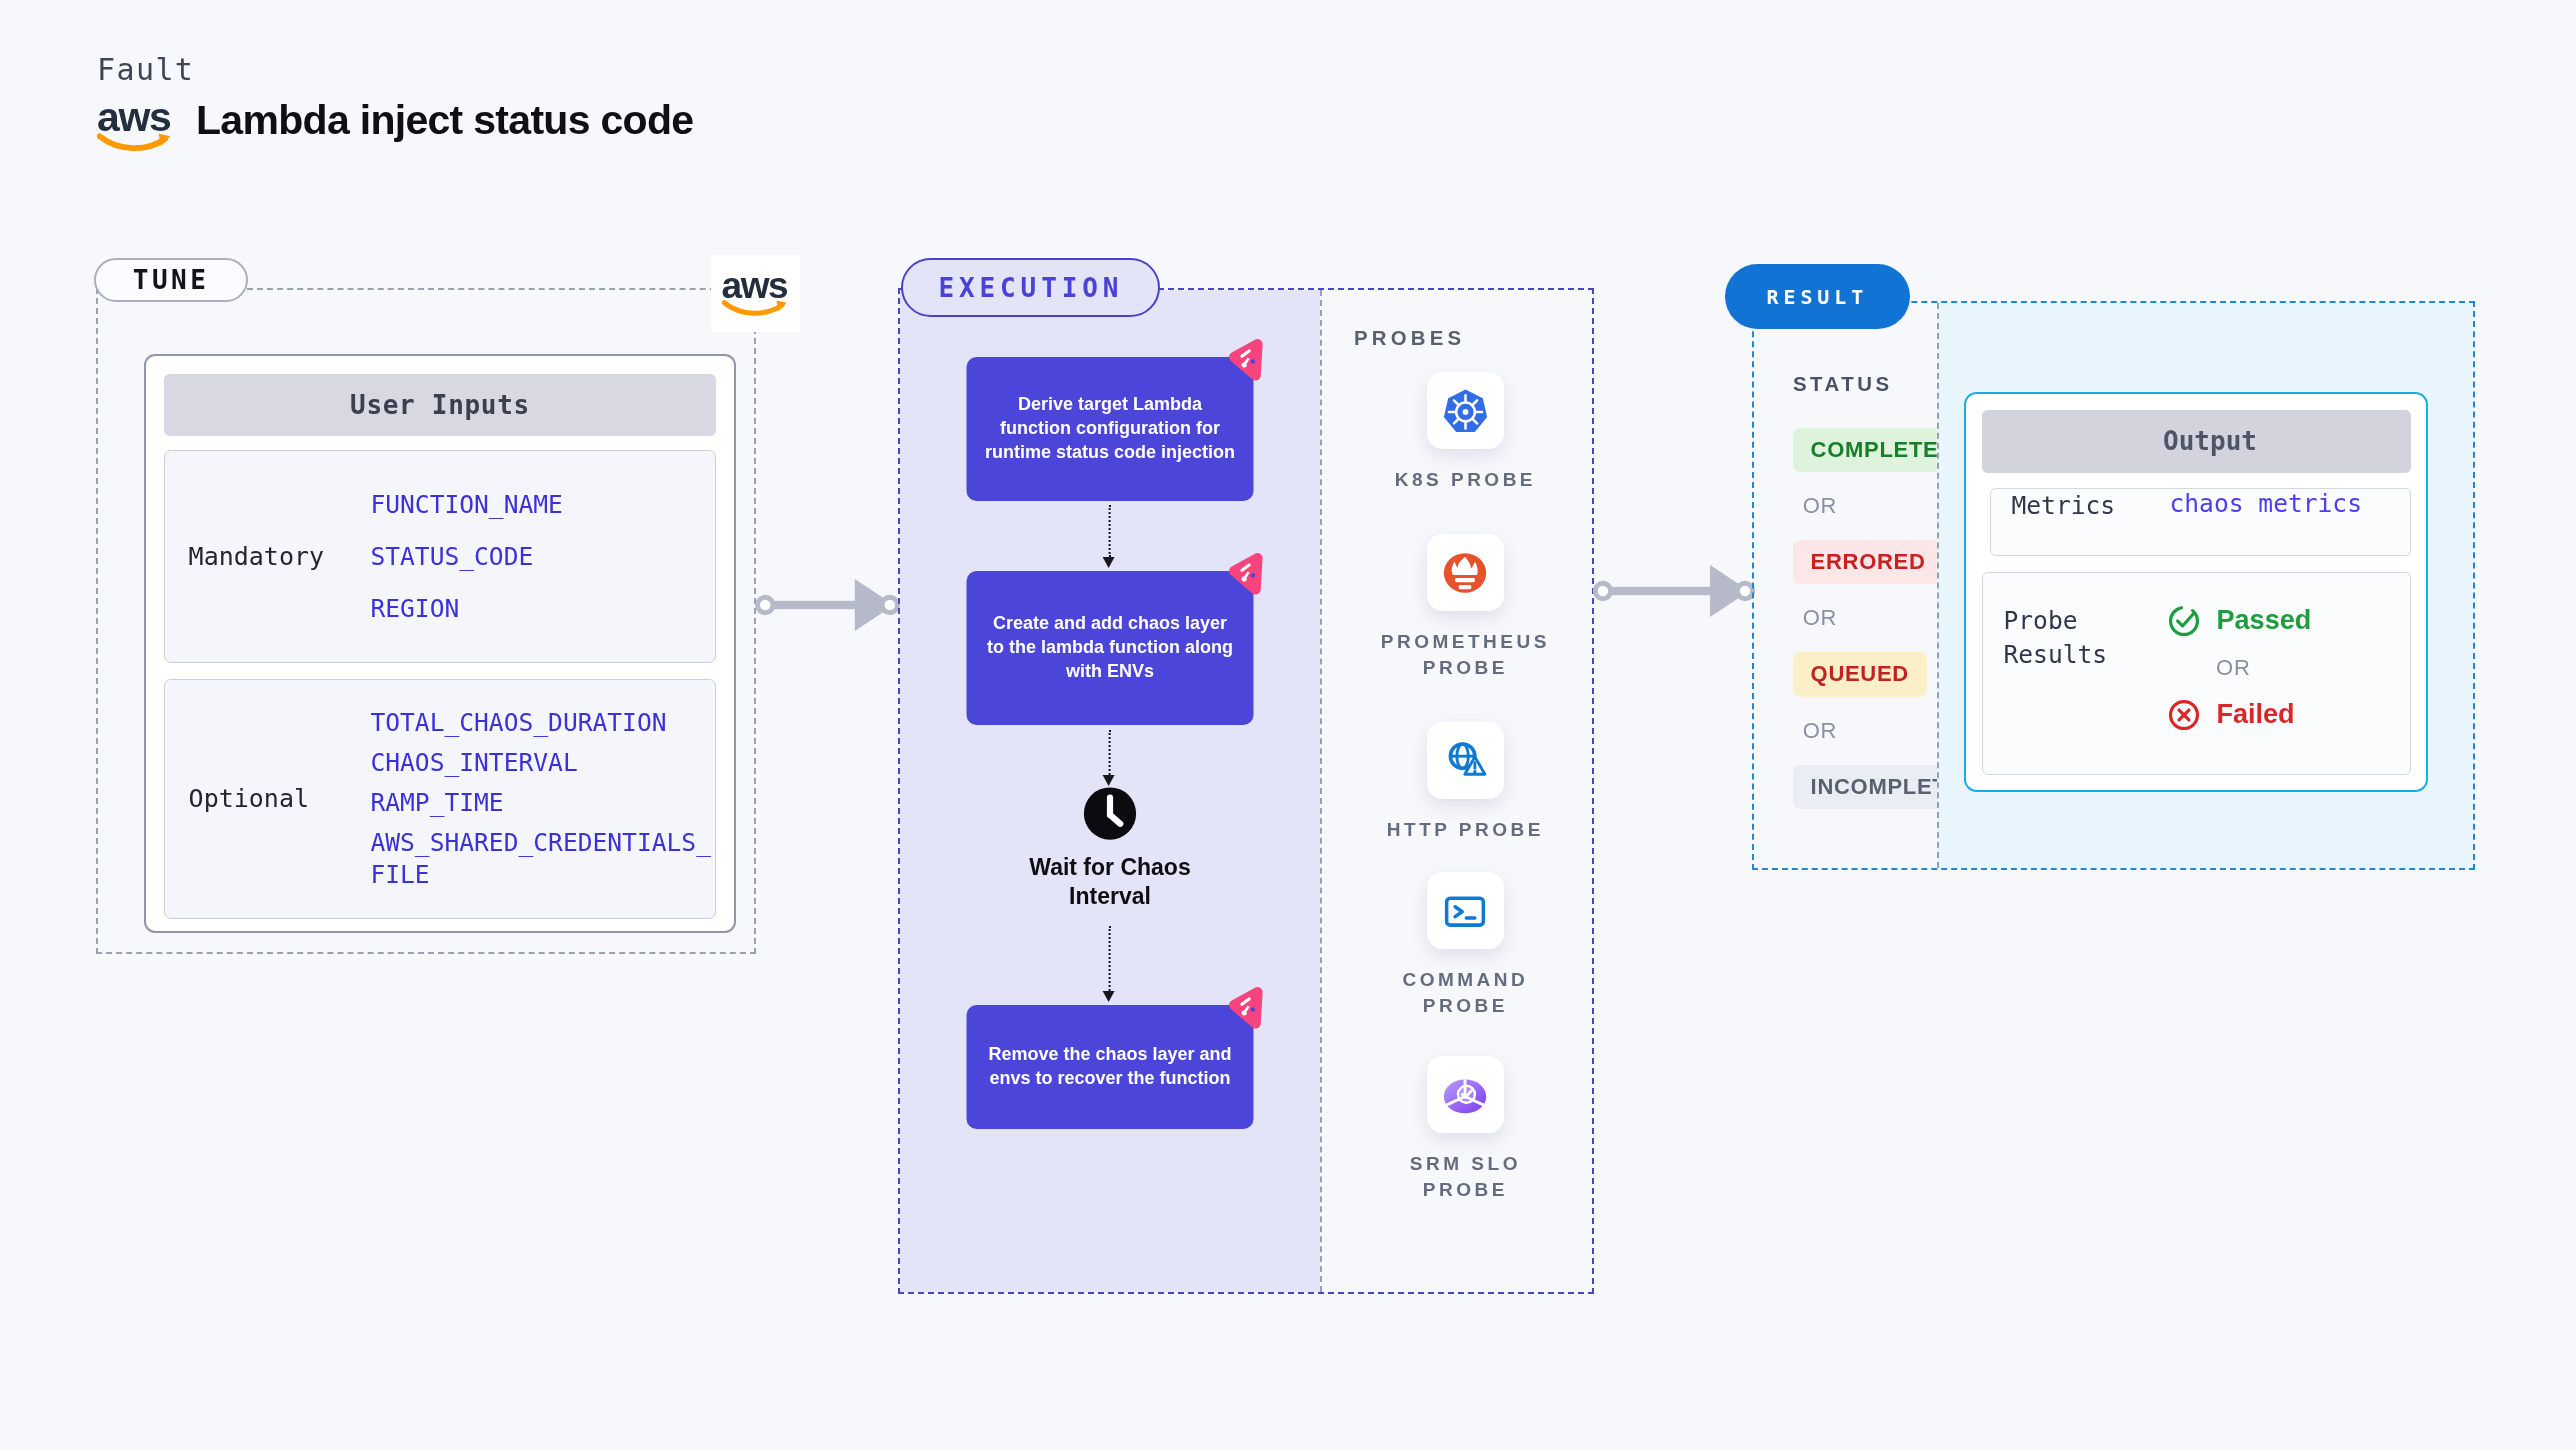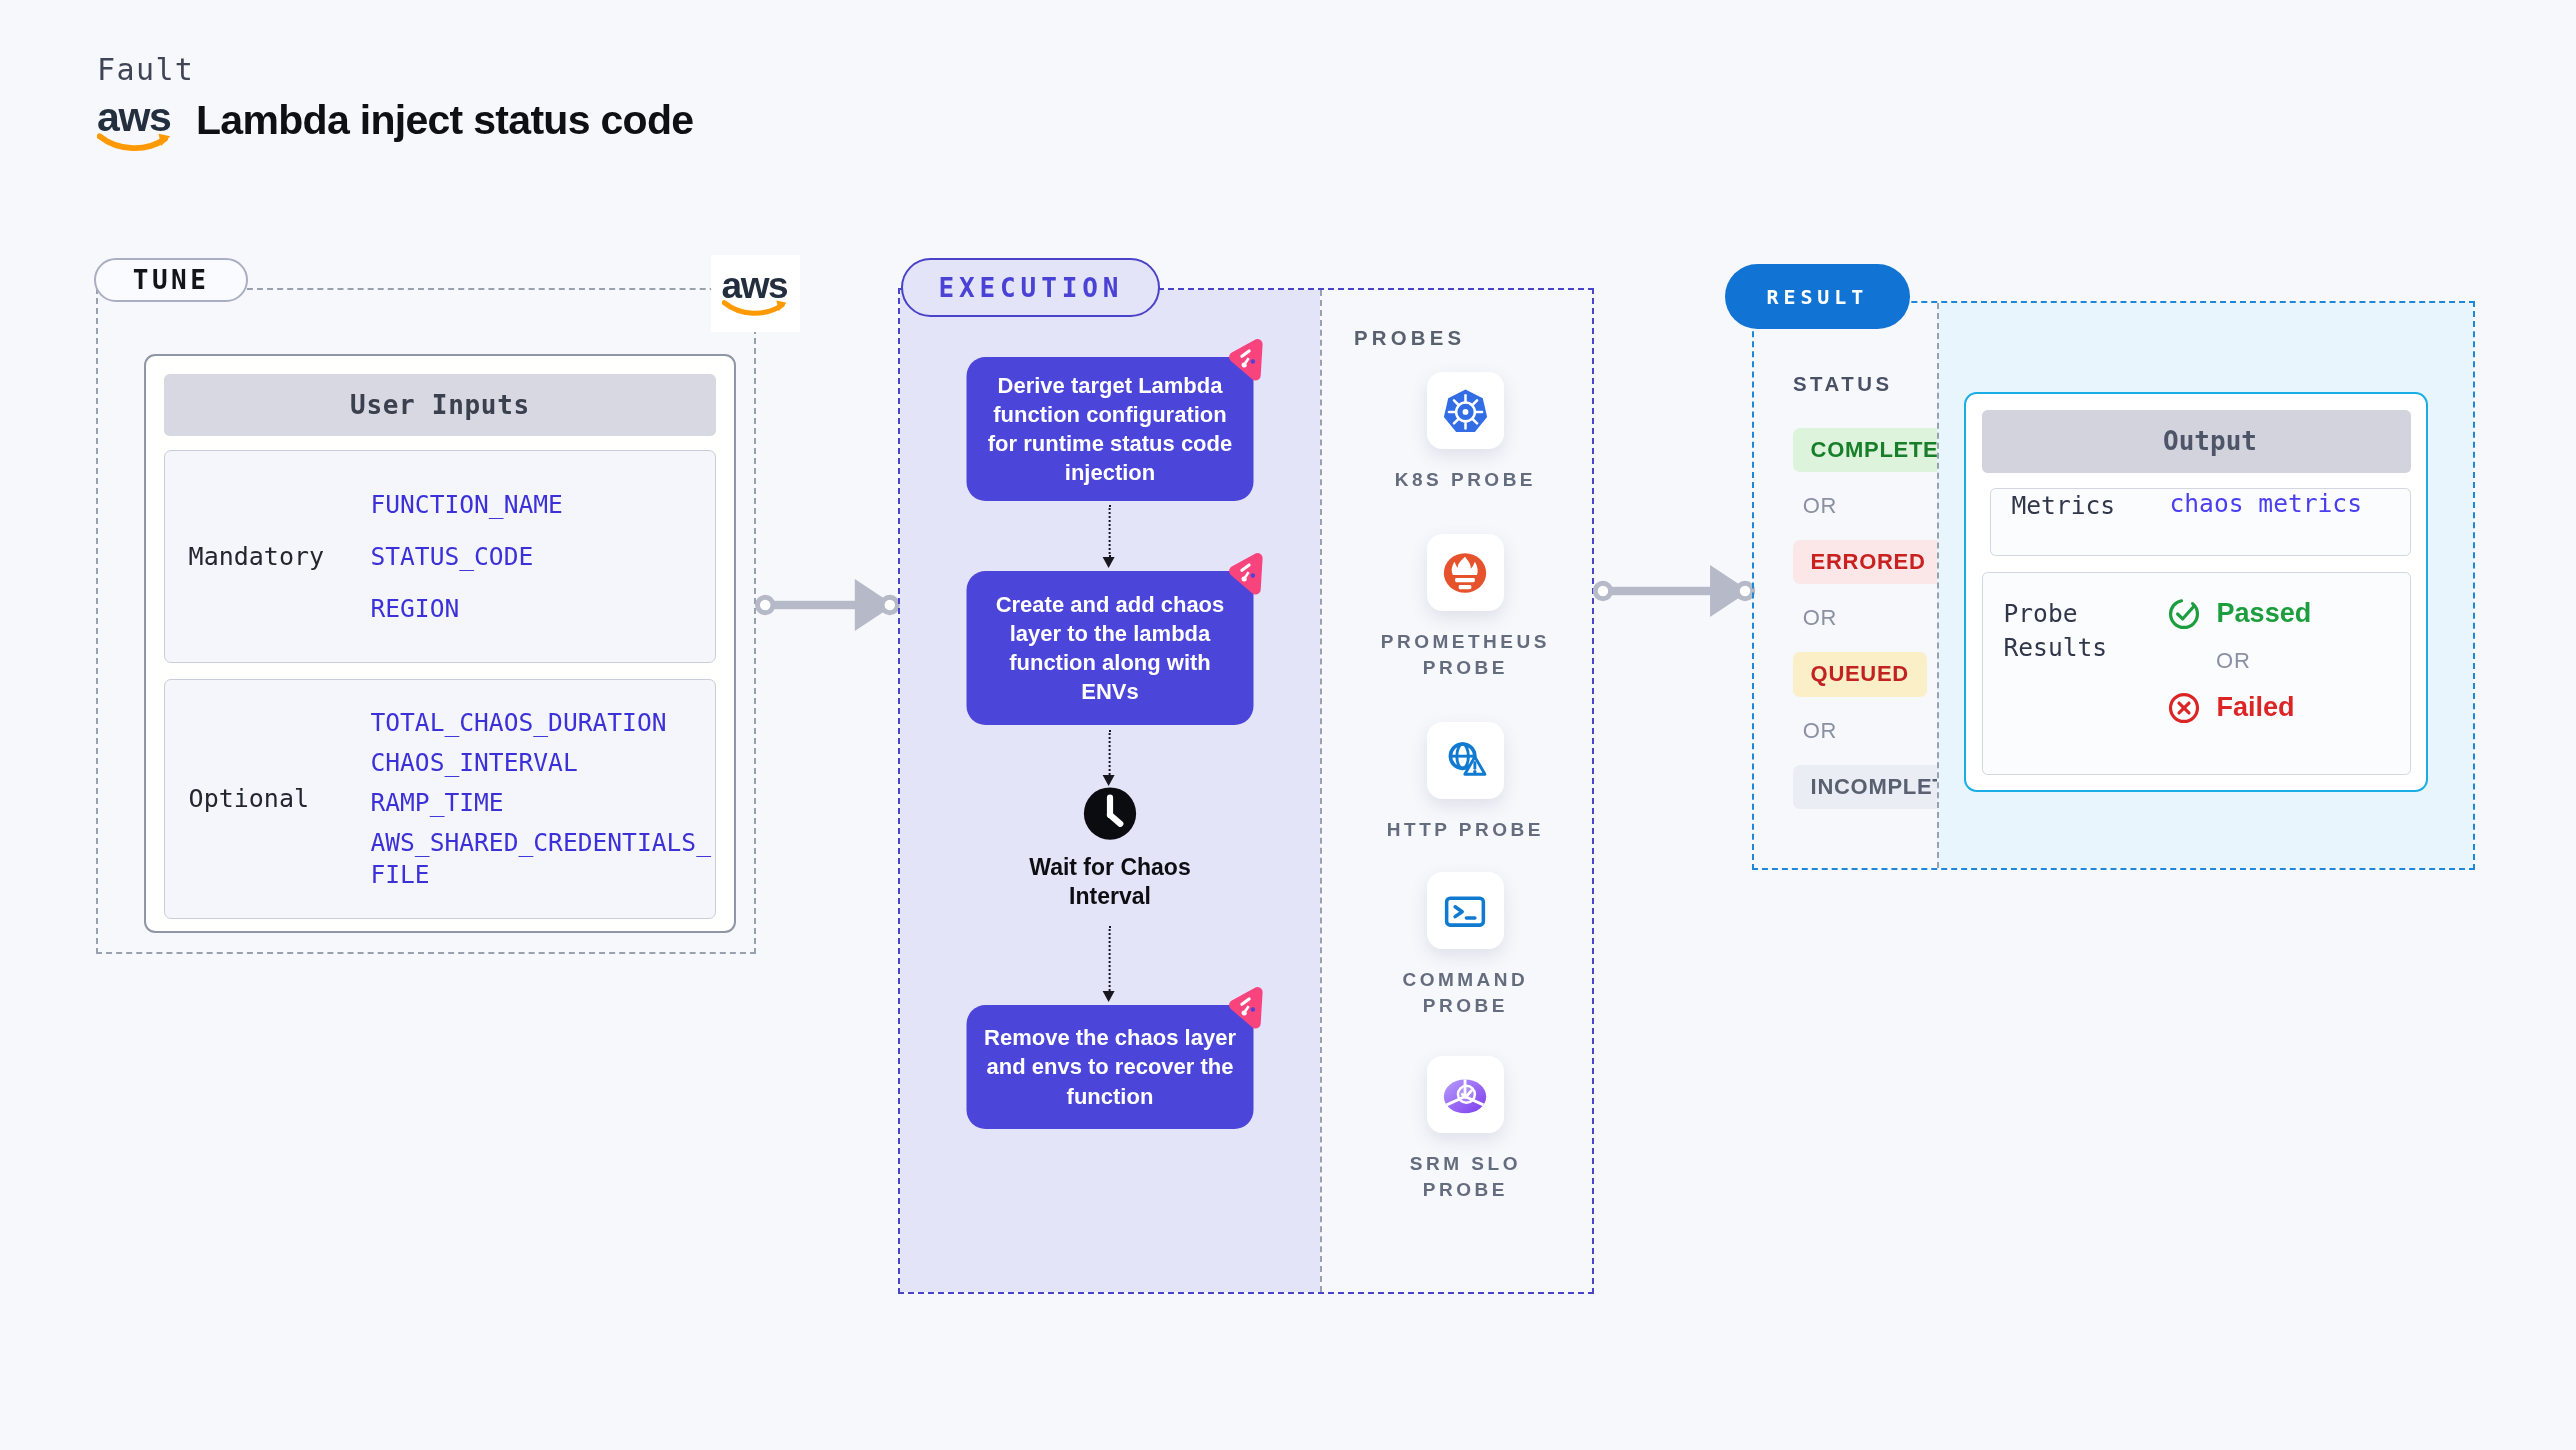--- a/index.html
+++ b/index.html
@@ -85,22 +85,22 @@
     border:2.8px dashed #4a43cb; display:flex;
   }
   .execution-pill {
     left:1.4px; top:-32px; height:59px; padding:0 35px;
     background:#e4e4f9; border:2.8px solid #4a42c8;
     font-size:26px; letter-spacing:4.9px; color:#4a42d4; z-index:3;
   }
   .exec-flow { width:420px; background:#e4e4f9; position:relative; }
   .step-card {
     position:absolute; left:50%; transform:translateX(-50%); width:287px;
-    background:#4c45d9; border-radius:19px; color:#ffffff;
-    font-size:22px; font-weight:600; line-height:1.33; text-align:center;
+    background:#4c45d9; border-radius:10px; color:#ffffff;
+    font-size:18px; font-weight:600; line-height:1.33; text-align:center;
     display:flex; align-items:center; justify-content:center;
     padding:14px 17px;
   }
   .step-1 { top:67px;  height:144px; }
   .step-2 { top:281px; height:154px; }
   .step-3 { top:715px; height:124px; }
   .chaos-corner-icon {
     position:absolute; top:-18.3px; right:-15.5px; width:45px; height:45px;
     transform:rotate(-6deg);
   }
@@ -184,21 +184,21 @@
     height:63px; background:#d3d3de; border-radius:5.6px;
     display:flex; align-items:center; justify-content:center;
     font-family:"DejaVu Sans Mono", monospace; font-weight:bold;
     font-size:26px; color:#4f5568;padding-left:28px;
   }
   .output-row {
     margin-top:15.5px; border:1.4px solid #d3d7e2; background:#fbfcfe; border-radius:5.6px;
     display:flex; padding:0 21px;
   }
   .row-metrics { height:68px; align-items:flex-start;margin-left:8px; }
-  .row-probes  { height:203px; padding-top:24px; }
+  .row-probes  { height:203px; padding-top:31px; }
   .output-row-label {
     width:158px; font-family:"DejaVu Sans Mono", monospace;
     font-size:24.6px; line-height:1.4; color:#31374a; flex-shrink:0;
   }
   .metrics-value { font-family:"DejaVu Sans Mono", monospace; font-size:24.6px; color:#4b3df0; }
   .probe-results-col { flex:1; padding-left:5.6px; }
   .verdict-line { display:flex; align-items:center; gap:15.5px; }
   .verdict-line svg { flex-shrink:0; }
   .passed-text { font-size:27px; font-weight:700; color:#1d9e3e; }
   .failed-text { font-size:27px; font-weight:700; color:#dc2626; }

